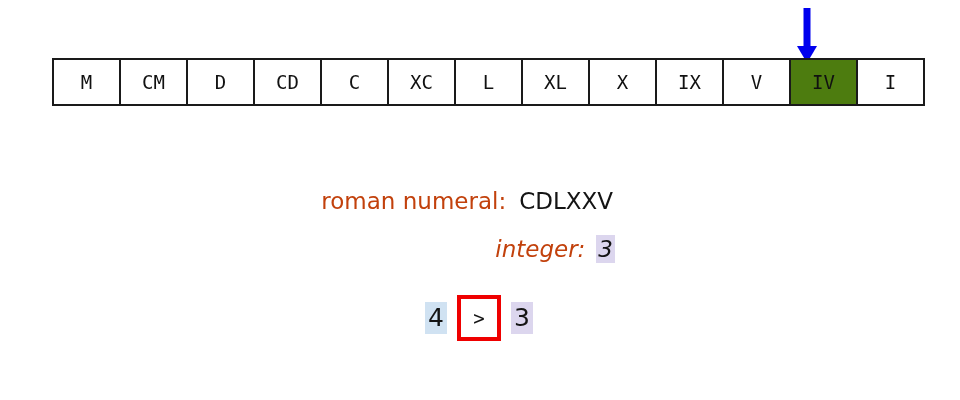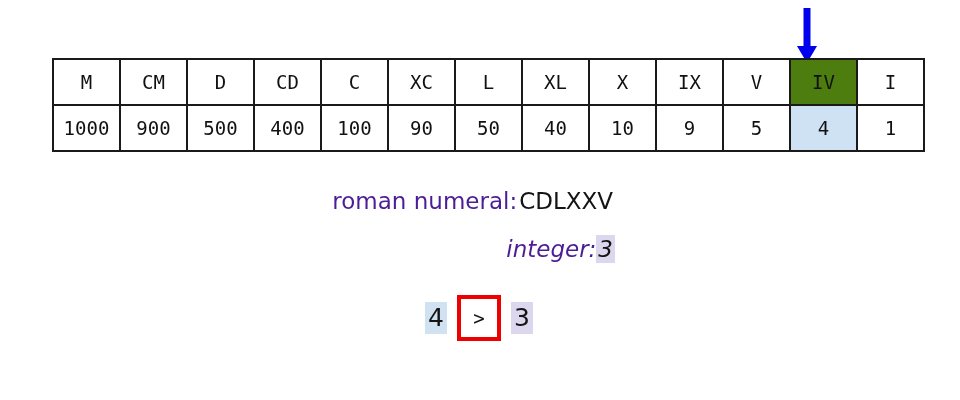--- a/index.html
+++ b/index.html
@@ -60,25 +60,26 @@
     text-align: right;
     font-size: 23px;
     color: #141414;
     white-space: nowrap;
   }
   #state-roman-numeral { top: 188px; }
   #state-integer { top: 236px; font-style: italic; }
 
   .state-label {
     font-size: 23px;
-    color: #4c1d95;
+    color: #c2410c;
   }
   .state-value {
     font-size: 23px;
     color: #141414;
+    margin-left: 11px;
     padding: 1px 2px;
   }
   .hl-lav { background: #dcd6ee; }
 
   
   #comparison-row {
     position: absolute;
     left: 0;
     top: 294px;
     width: 960px;
@@ -141,35 +142,20 @@
       <td>C</td>
       <td>XC</td>
       <td>L</td>
       <td>XL</td>
       <td>X</td>
       <td>IX</td>
       <td>V</td>
       <td class="hl-symbol">IV</td>
       <td>I</td>
     </tr>
-    <tr>
-      <td>1000</td>
-      <td>900</td>
-      <td>500</td>
-      <td>400</td>
-      <td>100</td>
-      <td>90</td>
-      <td>50</td>
-      <td>40</td>
-      <td>10</td>
-      <td>9</td>
-      <td>5</td>
-      <td class="hl-value">4</td>
-      <td>1</td>
-    </tr>
   </tbody>
 </table>
 
 <div class="state-line" id="state-roman-numeral">
   <span class="state-label">roman numeral:</span><span class="state-value">CDLXXV</span>
 </div>
 
 <div class="state-line" id="state-integer">
   <span class="state-label">integer:</span><span class="state-value hl-lav">3</span>
 </div>

